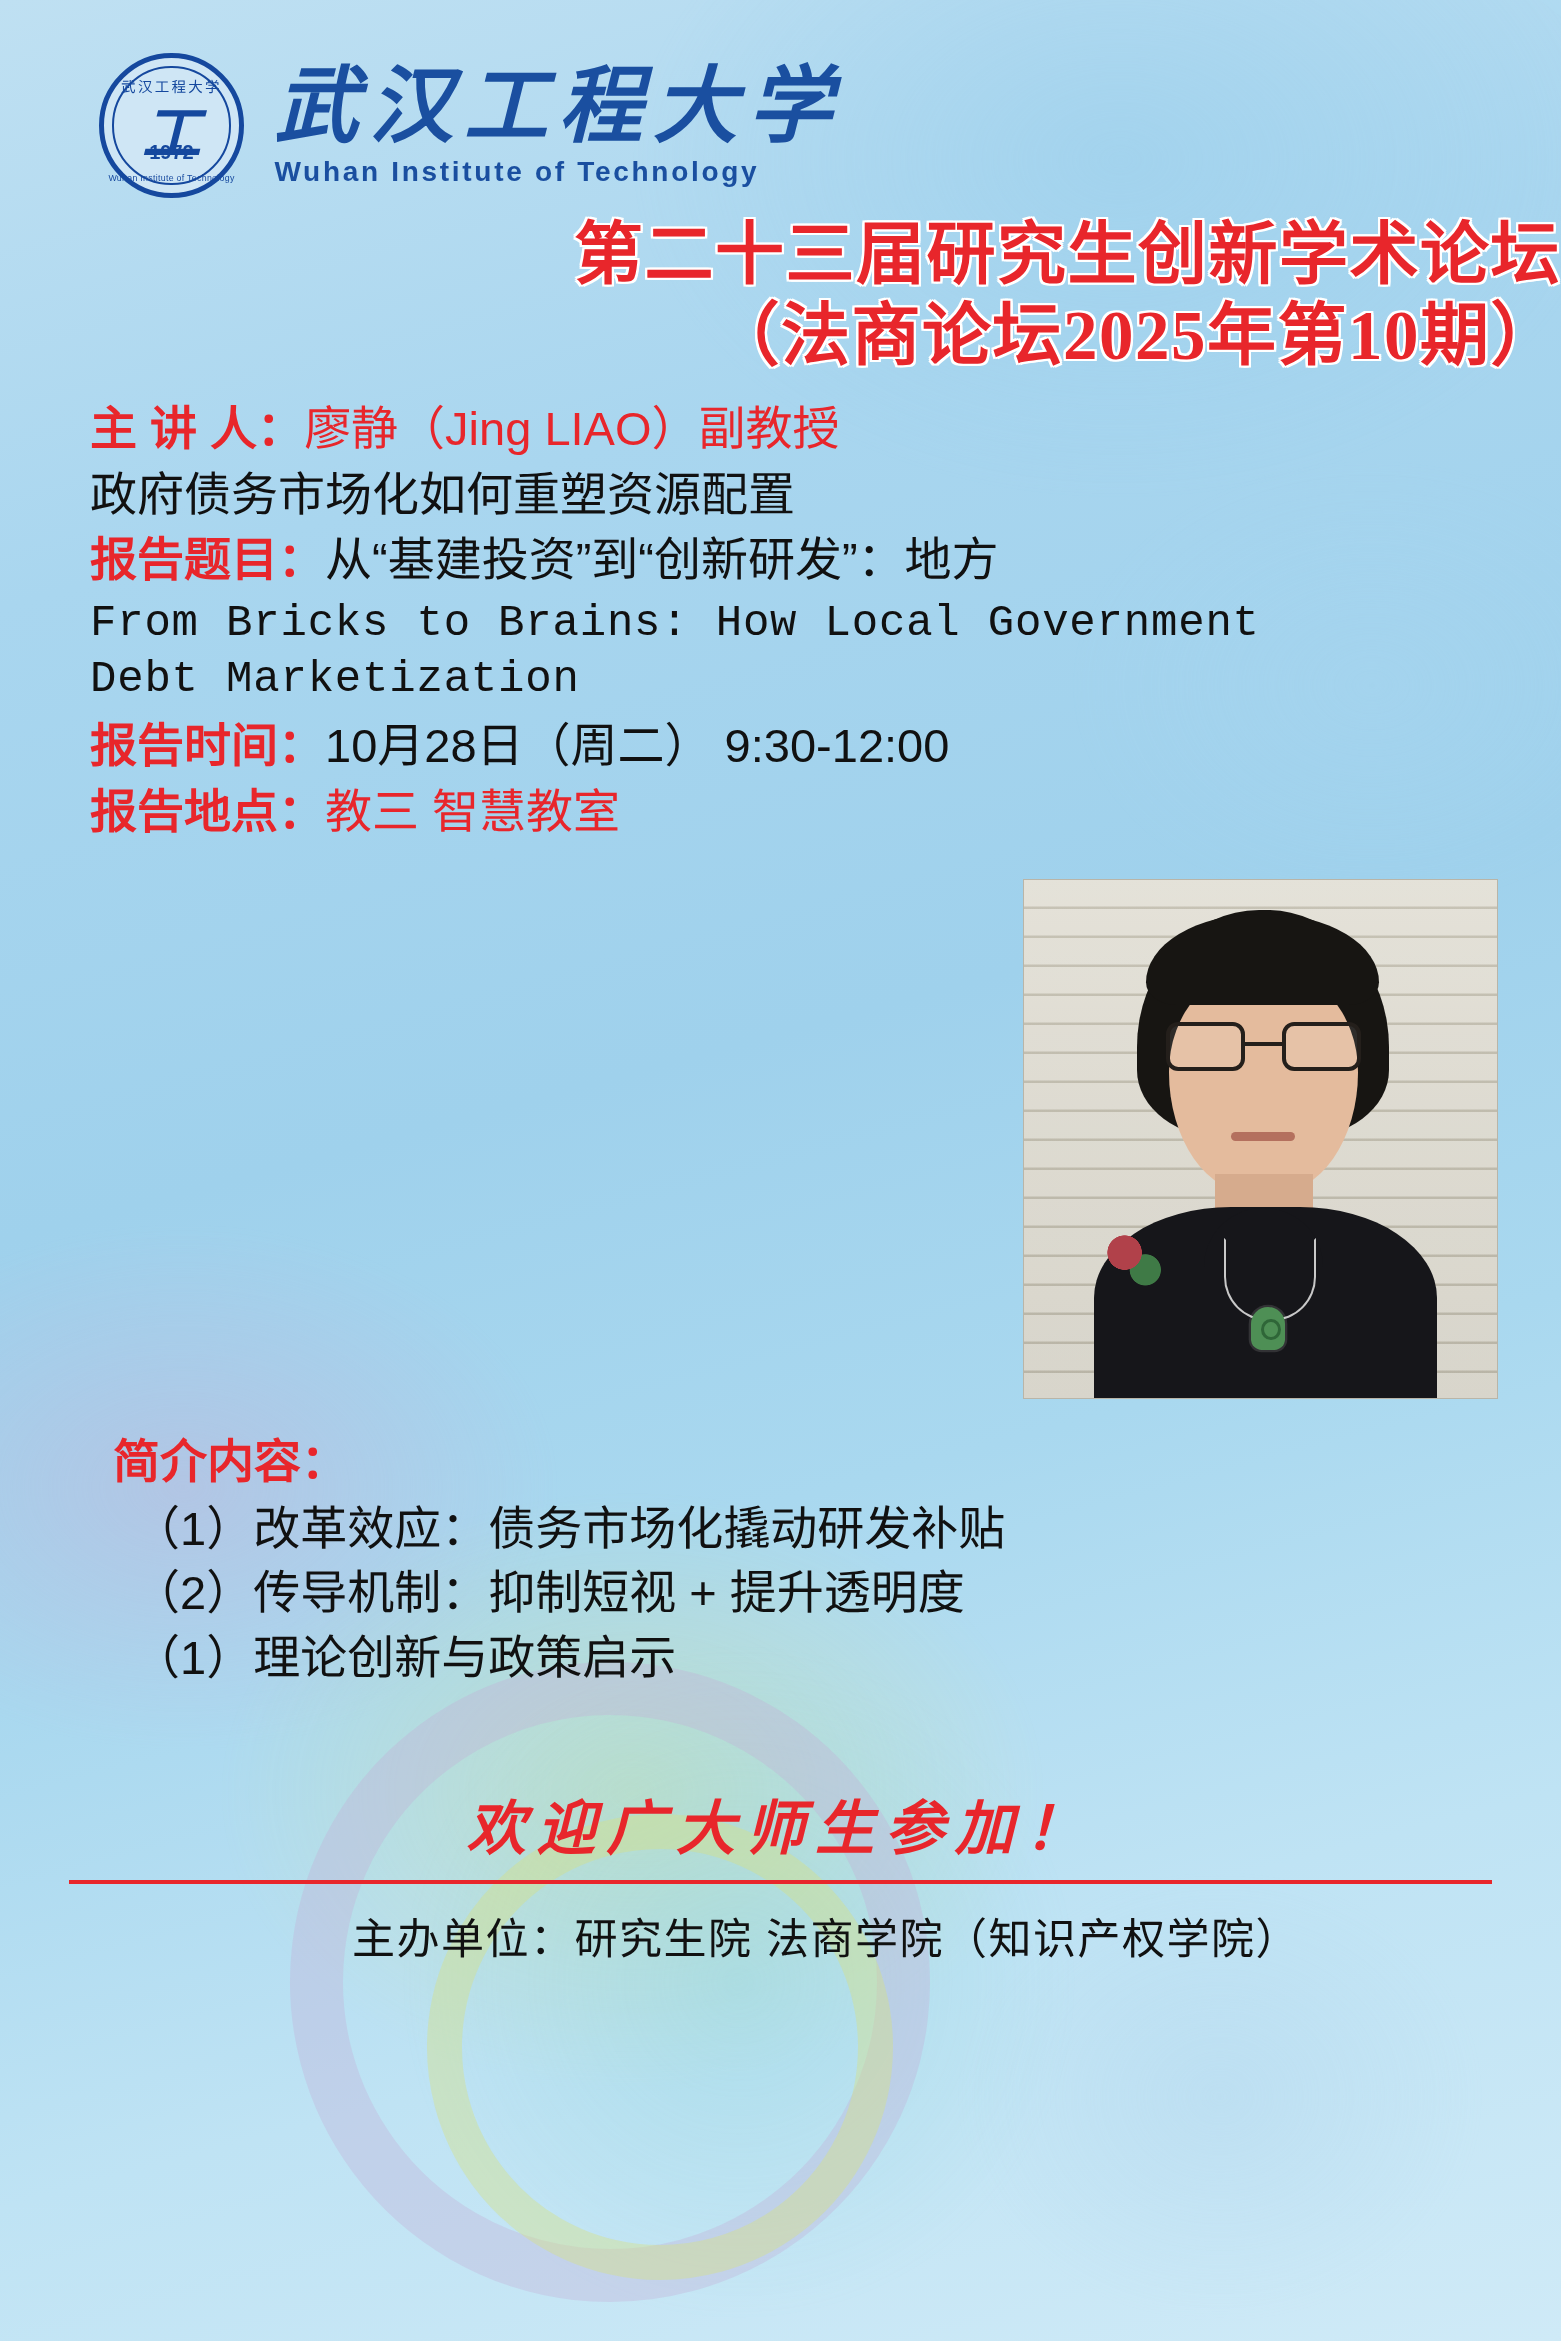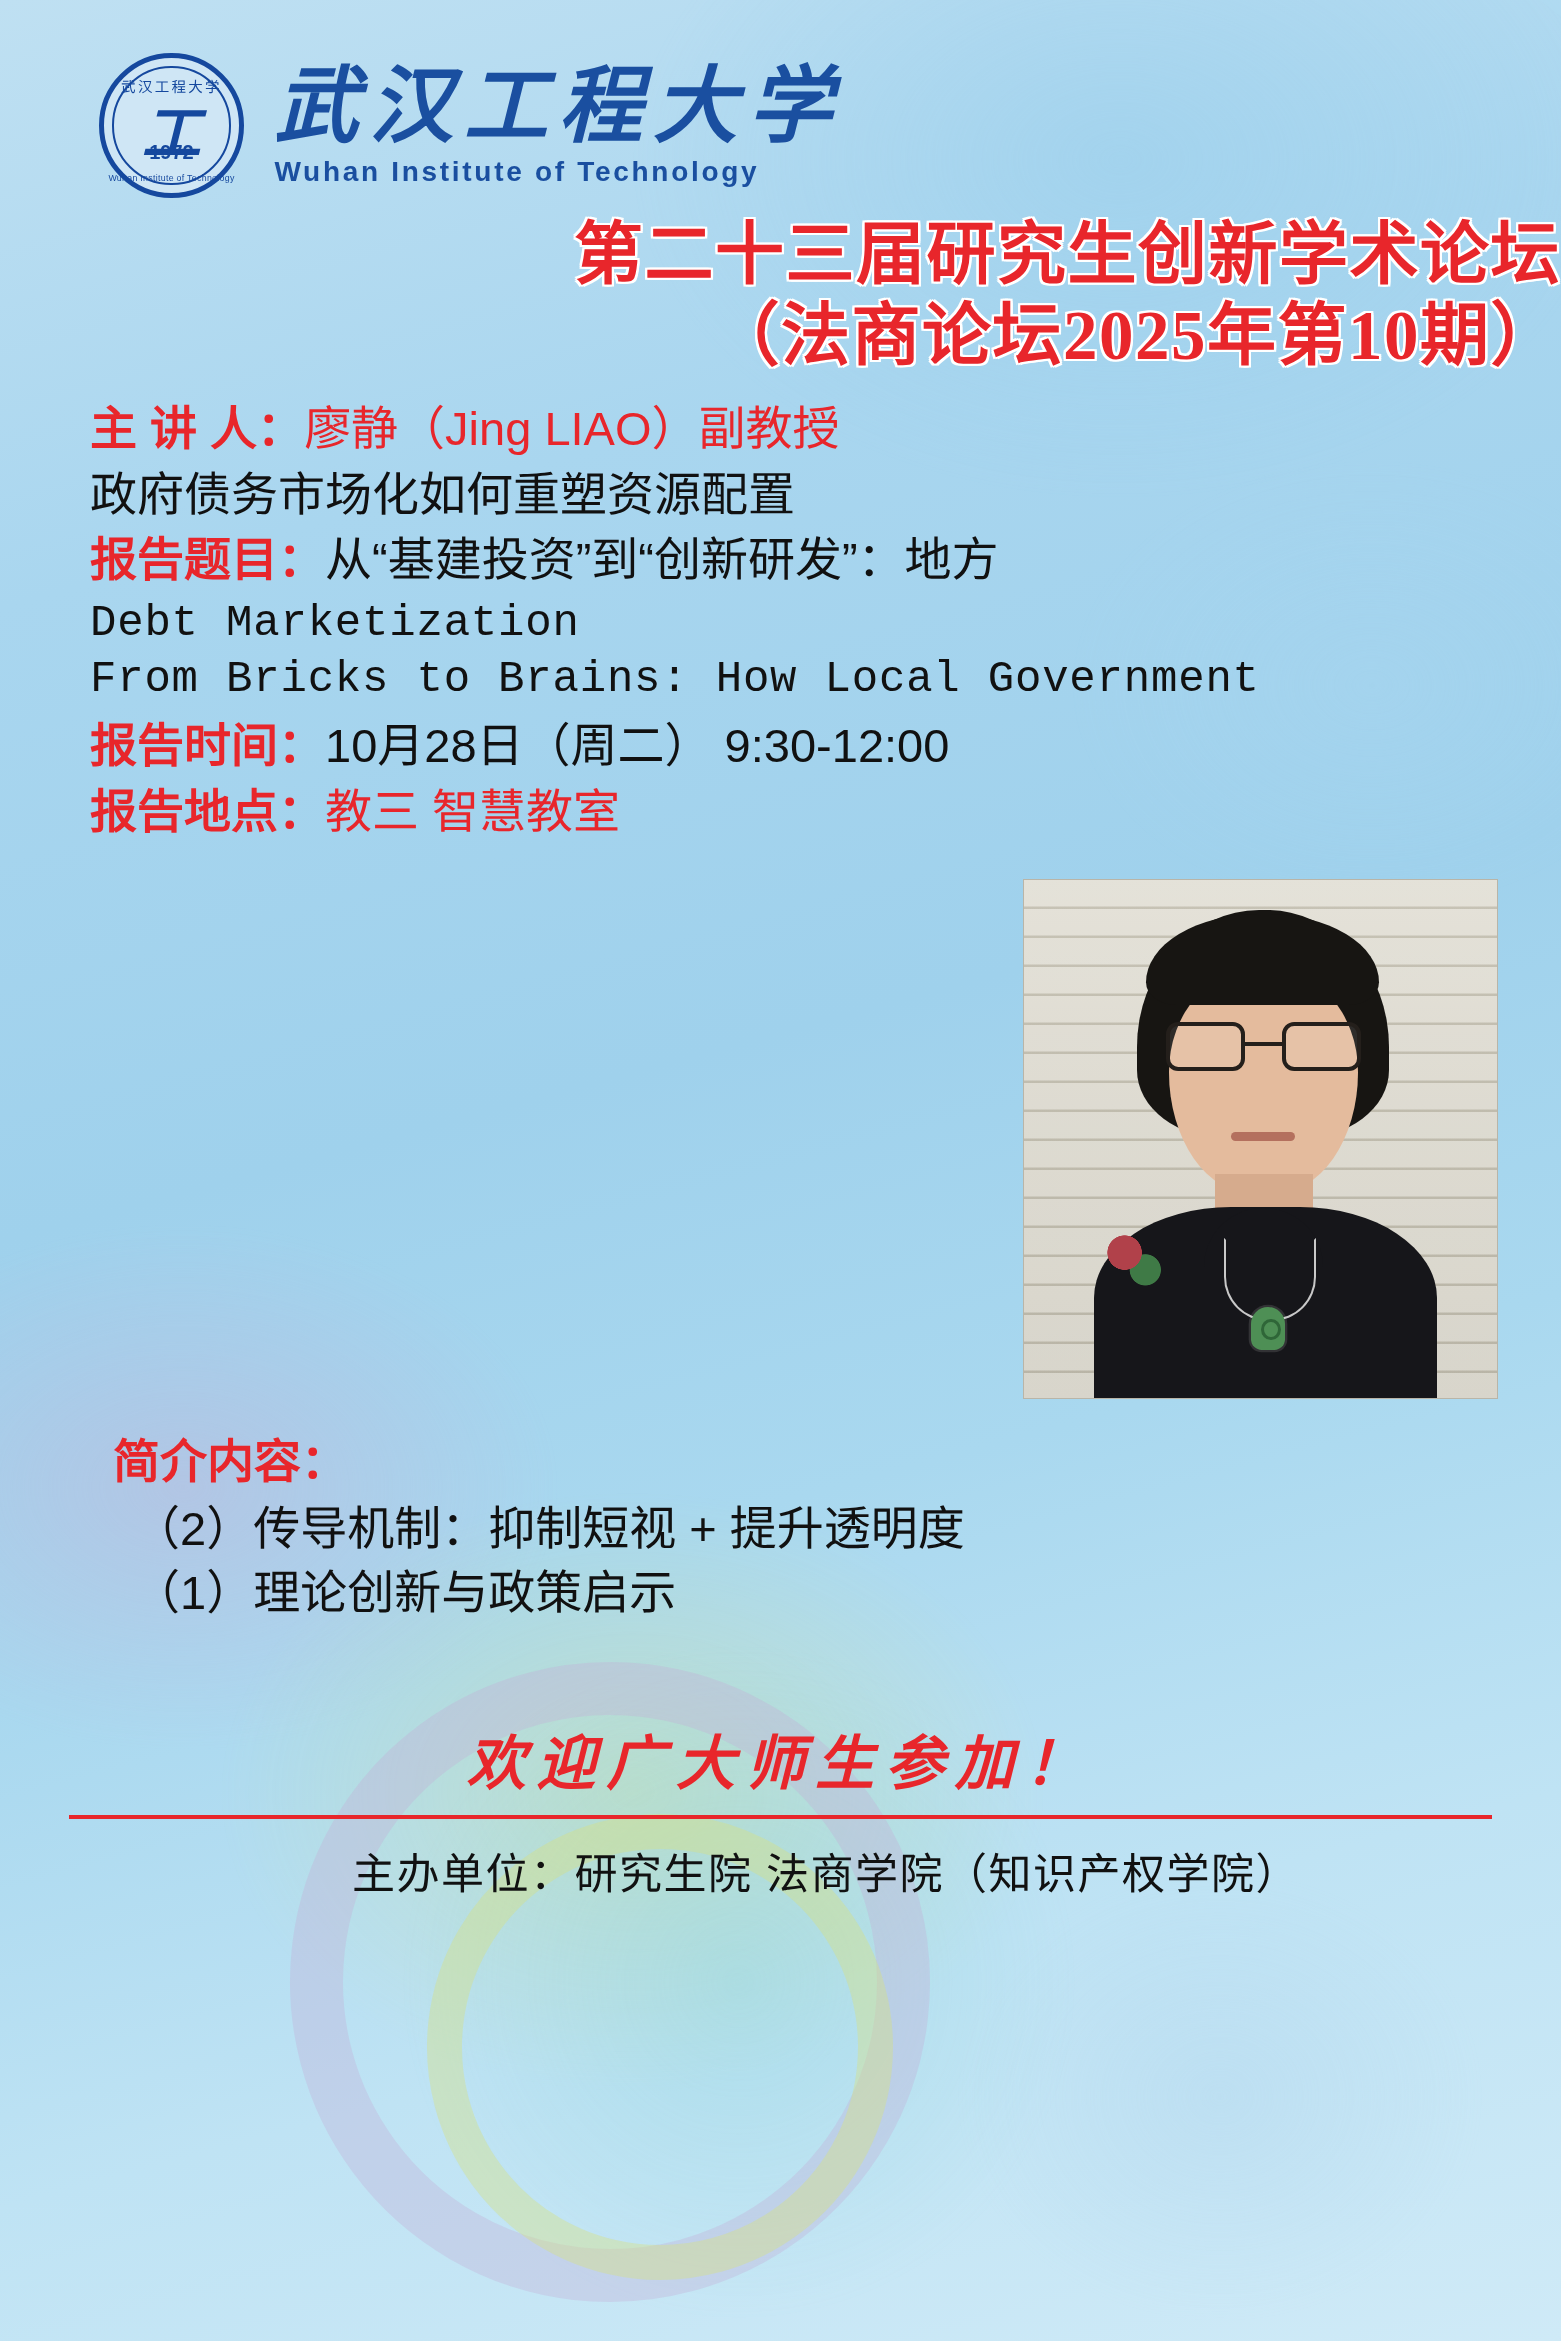--- a/index.html
+++ b/index.html
@@ -371,22 +371,22 @@
       <div class="info-line">
         <span class="label">主 讲 人：</span><span class="val-red">廖静（Jing LIAO）副教授</span>
       </div>
 
       <div class="info-line">
         <span>政府债务市场化如何重塑资源配置</span>
       </div>
       <div class="info-line">
         <span class="label">报告题目：</span><span>从“基建投资”到“创新研发”：地方</span>
       </div>
+      <div class="en-line">From Bricks to Brains: How Local Government</div>
       <div class="en-line">Debt Marketization</div>
-      <div class="en-line">From Bricks to Brains: How Local Government</div>
 
       <div class="info-line" style="margin-top:7.6px;">
         <span class="label">报告时间：</span><span>10月28日（周二） 9:30-12:00</span>
       </div>
 
       <div class="info-line">
         <span class="label">报告地点：</span><span class="val-red">教三 智慧教室</span>
       </div>
     </div>
 
@@ -406,20 +406,21 @@
         <div class="body"></div>
         <div class="collar"></div>
         <div class="chain"></div>
         <div class="pendant"></div>
         <div class="floral"></div>
       </div>
     </div>
 
     <div class="outline">
       <div class="outline-title">简介内容：</div>
+      <div class="outline-item">（1）改革效应：债务市场化撬动研发补贴</div>
       <div class="outline-item">（2）传导机制：抑制短视 + 提升透明度</div>
       <div class="outline-item">（1）理论创新与政策启示</div>
     </div>
 
     <div class="welcome">欢迎广大师生参加！</div>
     <div class="rule"></div>
     <div class="organizer">主办单位：研究生院  法商学院（知识产权学院）</div>
 
   </div>
 </div>

